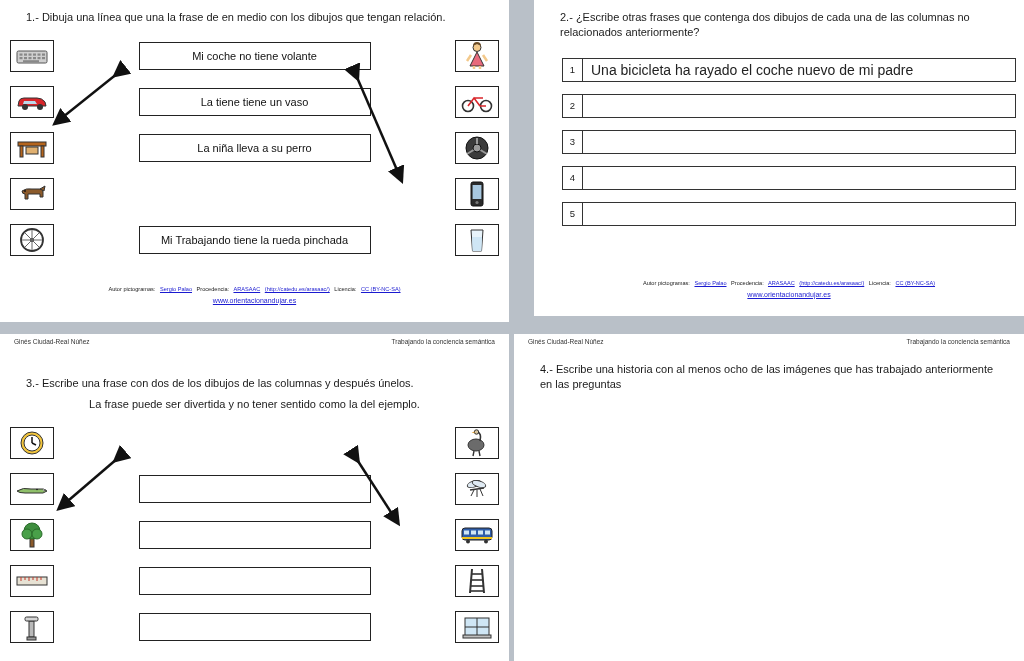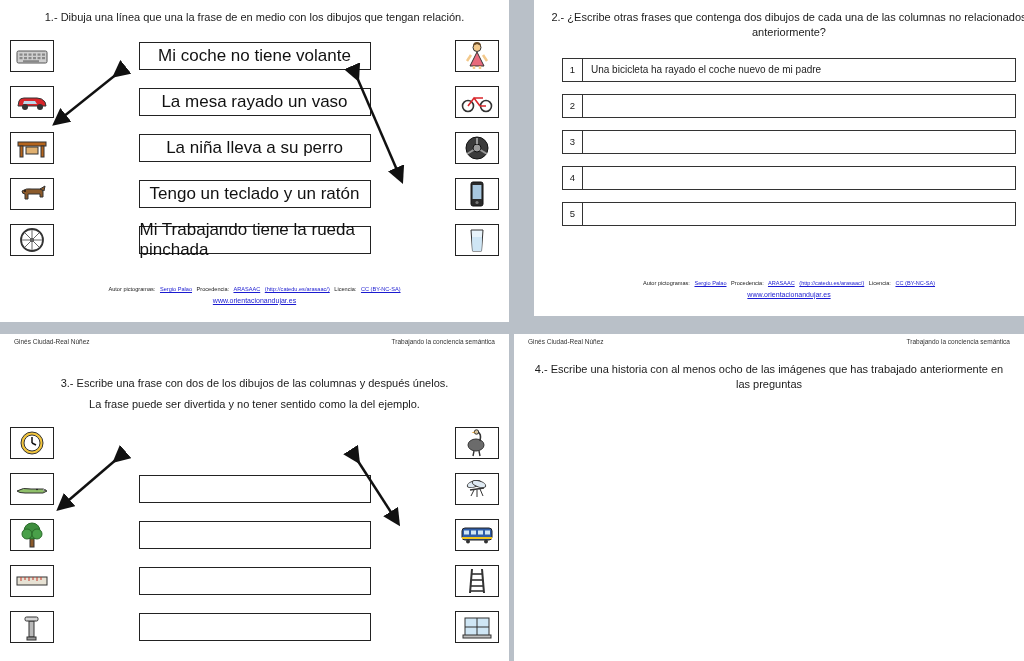--- a/index.html
+++ b/index.html
@@ -22,23 +22,22 @@
   }
   
   #sheet1 { left: 0;   top: 0;   width: 509px; height: 322px; }
   #sheet2 { left: 514px; top: 0; width: 510px; height: 316px; margin-left: 20px; }
   #sheet3 { left: 0;   top: 334px; width: 509px; height: 327px; }
   #sheet4 { left: 514px; top: 334px; width: 510px; height: 327px; }
 
   .q-title {
     font-size: 11px;
     color: #1b1b1b;
-    text-align: center;
     line-height: 1.35;
-    padding: 0 14px;
+    padding: 0 26px;
   }
   #sheet1 .q-title { margin-top: 10px; }
   #sheet2 .q-title { margin-top: 10px; }
   #sheet3 .q-title { margin-top: 42px; }
   #sheet4 .q-title { margin-top: 28px; }
 
   .subtitle {
     font-size: 11px;
     color: #1b1b1b;
     text-align: center;
@@ -81,21 +80,21 @@
     flex: 0 0 auto;
   }
   .pic svg { display: block; }
   .sentence {
     flex: 0 0 232px;
     height: 28px;
     border: 1px solid #222;
     display: flex;
     align-items: center;
     justify-content: center;
-    font-size: 17px;
+    font-size: 11px;
     color: #111;
     background: #fff;
   }
   .sentence.empty { }
 
   .arrows { position: absolute; left: 0; top: 0; pointer-events: none; }
 
   
   .lines { margin-top: 18px; padding: 0 28px; }
   .line-row {
@@ -109,21 +108,21 @@
     width: 20px;
     border-right: 1px solid #333;
     display: flex; align-items: center; justify-content: center;
     font-size: 9.5px;
     color: #222;
   }
   .line-text {
     flex: 1;
     display: flex; align-items: center;
     padding-left: 8px;
-    font-size: 10px;
+    font-size: 14px;
     color: #222;
   }
 
   
   .credits {
     position: absolute;
     left: 0; right: 0;
     bottom: 16px;
     text-align: center;
     font-size: 5.6px;
@@ -199,21 +198,21 @@
 
       <div class="match-row">
         <div class="pic">
           <svg width="34" height="20" viewBox="0 0 34 20">
             <path d="M3 14 L4 9 Q5 6 9 6 L22 6 Q27 6 30 10 L31 14 Z" fill="#d9252a" stroke="#333"></path>
             <path d="M9 9 L20 9 L22 12 L8 12 Z" fill="#bcd8ea"></path>
             <circle cx="10" cy="15" r="3" fill="#333"></circle>
               <circle cx="25" cy="15" r="3" fill="#333"></circle>
           </svg>
         </div>
-        <div class="sentence">La mesa rayado un vaso</div>
+        <div class="sentence">La tiene tiene un vaso</div>
         <div class="pic">
           <svg width="32" height="22" viewBox="0 0 32 22">
             <circle cx="7" cy="15" r="5.5" fill="none" stroke="#333" stroke-width="1.6"></circle>
             <circle cx="25" cy="15" r="5.5" fill="none" stroke="#333" stroke-width="1.6"></circle>
             <path d="M7 15 L13 7 L19 15 M13 7 L22 7 M19 15 L25 15" fill="none" stroke="#d9252a" stroke-width="1.6"></path>
           </svg>
         </div>
       </div>
 
       <div class="match-row">
@@ -236,21 +235,20 @@
       </div>
 
       <div class="match-row">
         <div class="pic">
           <svg width="32" height="22" viewBox="0 0 32 22">
             <path d="M6 8 Q10 5 16 6 L24 6 Q27 6 27 9 L27 14 L24 14 L24 11 L12 11 L12 16 L9 16 L9 11 Q6 11 6 8 Z" fill="#8b5a2b" stroke="#333"></path>
             <path d="M24 6 L29 3 L28 8 Z" fill="#8b5a2b" stroke="#333"></path>
             <circle cx="9" cy="8" r="0.9" fill="#111"></circle>
           </svg>
         </div>
-        <div class="sentence">Tengo un teclado y un ratón</div>
         <div class="pic">
           <svg width="16" height="26" viewBox="0 0 16 26">
             <rect x="2" y="1" width="12" height="24" rx="2" fill="#2b2b2b" stroke="#111"></rect>
             <rect x="3.6" y="4" width="8.8" height="14" fill="#a8c8e0"></rect>
             <circle cx="8" cy="21.5" r="1.6" fill="#777"></circle>
           </svg>
         </div>
       </div>
 
       <div class="match-row">

